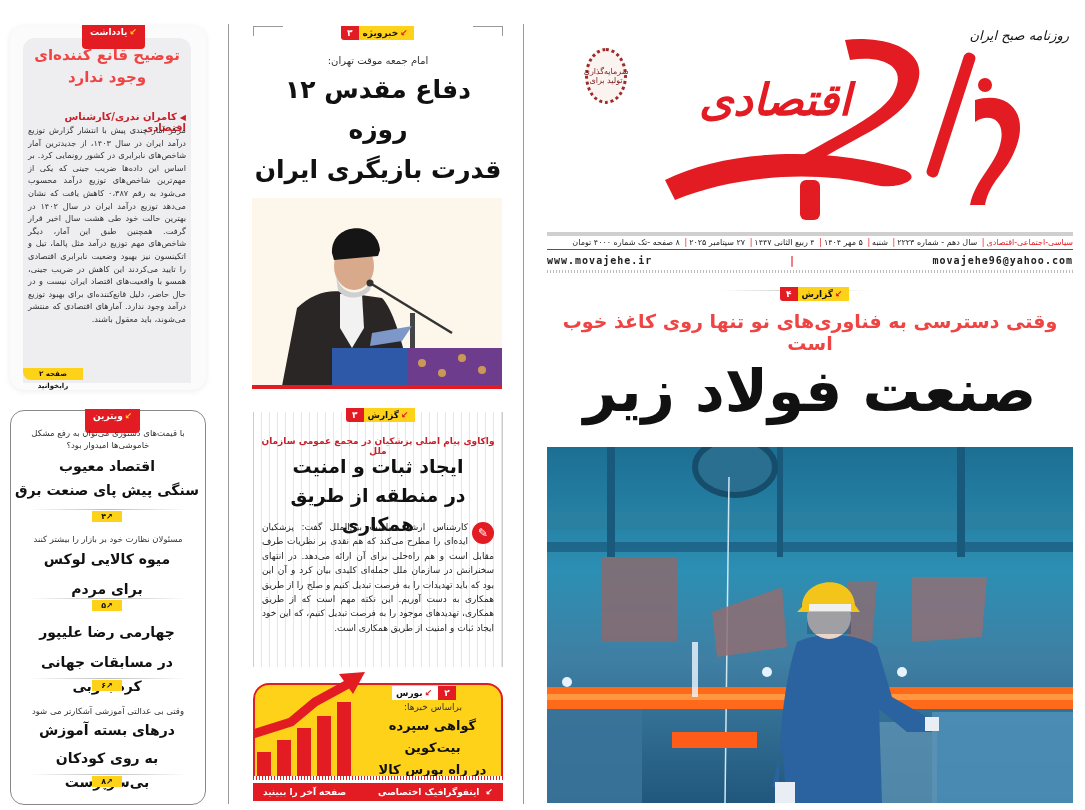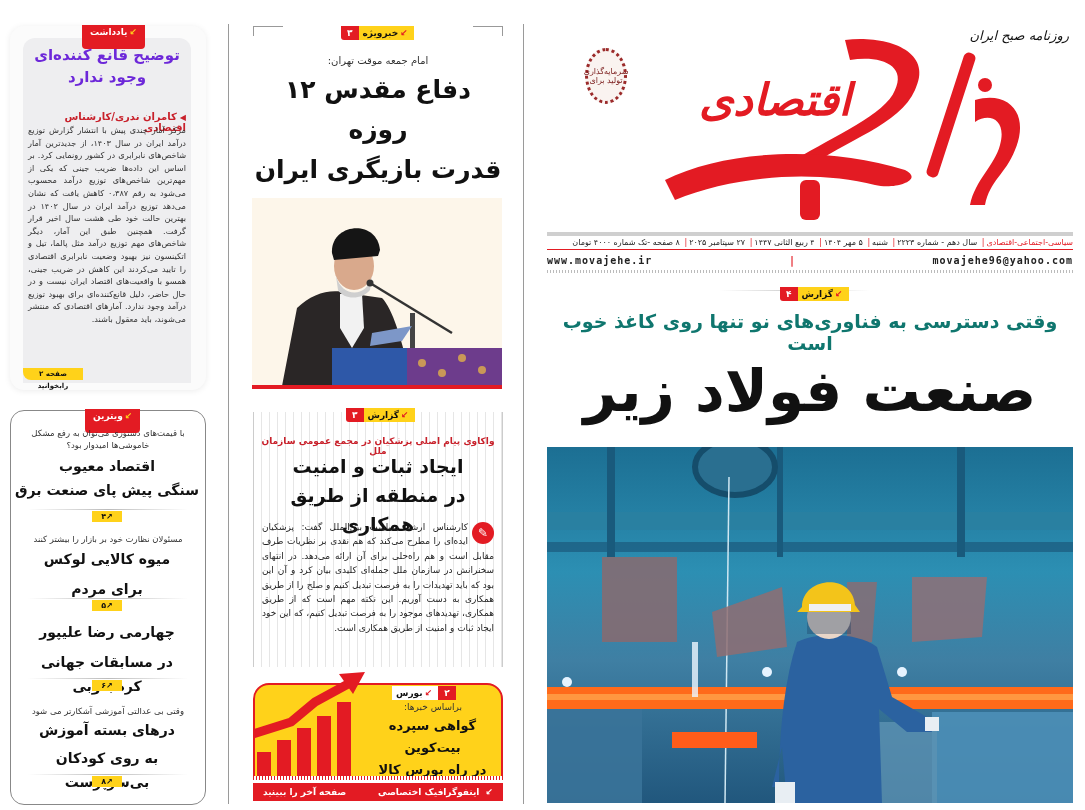--- a/index.html
+++ b/index.html
@@ -26,21 +26,21 @@
     .info-bar-top { position: absolute; top: 232px; left: 547px; width: 526px; height: 4px; background: #cfcfcf; }
     .info-line { position: absolute; top: 238px; left: 547px; width: 526px; font-size: 8px; color: #222; white-space: nowrap; display: flex; flex-direction: row; justify-content: space-between; direction: rtl; border-bottom: 1px solid #e31b23; padding-bottom: 2px; }
     .info-line .red { color: #e31b23; }
     .info-line .sep { color: #e31b23; margin: 0 2px; }
     .web-line { position: absolute; top: 255px; left: 547px; width: 526px; font-family: "DejaVu Sans Mono", monospace; font-size: 10px; font-weight: bold; color: #222; direction: ltr; display: flex; justify-content: space-between; letter-spacing: 1px; }
     .web-line .sep { color: #e31b23; }
     .dots-line { position: absolute; top: 270px; left: 547px; width: 526px; height: 3px; background: repeating-linear-gradient(90deg, #bbb 0 1px, transparent 1px 3px); }
 
     
     .main-tag-line { position: absolute; top: 290px; left: 720px; width: 150px; height: 1px; background: linear-gradient(90deg, transparent, #ccc, transparent); }
-    .main-kicker { position: absolute; top: 310px; left: 547px; width: 526px; text-align: center; font-size: 19px; font-weight: bold; color: #0f766e; }
+    .main-kicker { position: absolute; top: 310px; left: 547px; width: 526px; text-align: center; font-size: 19px; font-weight: bold; color: #ef4444; }
     .main-headline { position: absolute; top: 350px; left: 547px; width: 526px; text-align: center; font-size: 58px; font-weight: 900; color: #111; letter-spacing: -1px; line-height: 82px; font-family: "DejaVu Sans", sans-serif; }
     .main-photo { position: absolute; top: 447px; left: 547px; width: 526px; height: 356px; overflow: hidden; background: linear-gradient(180deg, #1f6f92 0%, #2b86a8 35%, #3a7a9c 55%, #1d4a6e 100%); }
     .mid-corner-l { position: absolute; top: 26px; left: 253px; width: 30px; height: 10px; border-top: 1px solid #999; border-left: 1px solid #999; }
     .mid-corner-r { position: absolute; top: 26px; left: 473px; width: 30px; height: 10px; border-top: 1px solid #999; border-right: 1px solid #999; }
     .mid-kicker1 { position: absolute; top: 55px; left: 253px; width: 250px; text-align: center; font-size: 10px; color: #333; }
     .mid-headline1 { position: absolute; top: 70px; left: 253px; width: 250px; text-align: center; font-size: 25px; font-weight: 900; line-height: 40px; color: #111; }
     .mid-photo { position: absolute; top: 183px; left: 252px; width: 250px; height: 203px; background: linear-gradient(180deg, #fffaf0, #fdf3e1); overflow: hidden; }
     .mid-photo-redbar { position: absolute; top: 385px; left: 252px; width: 250px; height: 4px; background: #e31b23; }
 
     .mid-box2 { position: absolute; top: 412px; left: 253px; width: 250px; height: 255px; background: repeating-linear-gradient(90deg, #fff 0 7px, #e6e6e6 7px 8px); border-left: 1px solid #ccc; border-right: 1px solid #ccc; }
@@ -52,21 +52,21 @@
     .bourse-box { position: absolute; top: 683px; left: 253px; width: 250px; height: 95px; background: #ffd21a; border: 2px solid #e31b23; border-radius: 16px 16px 0 0; overflow: hidden; }
     .bourse-chart { position: absolute; top: 672px; left: 253px; width: 120px; height: 106px; }
     .bourse-kicker { position: absolute; top: 702px; left: 373px; width: 120px; text-align: center; font-size: 9px; color: #333; }
     .bourse-headline { position: absolute; top: 715px; left: 365px; width: 135px; text-align: center; font-size: 13px; font-weight: 900; line-height: 22px; color: #111; }
     .bourse-strip { position: absolute; top: 776px; left: 253px; width: 250px; height: 4px; background: repeating-linear-gradient(90deg, #e31b23 0 1px, #fff 1px 3px); }
     .bourse-footer { position: absolute; top: 783px; left: 253px; width: 250px; height: 18px; background: #e31b23; color: #fff; font-size: 9px; font-weight: bold; display: flex; justify-content: space-between; align-items: center; padding: 0 10px; }
 
     
     .note-card { position: absolute; top: 26px; left: 10px; width: 196px; height: 364px; background: #fbfbfb; border-radius: 14px; box-shadow: 0 1px 6px rgba(0,0,0,0.08); }
     .note-inner { position: absolute; top: 38px; left: 23px; width: 168px; height: 345px; background: #eeeef0; border-radius: 12px 12px 0 0; }
-    .note-headline { position: absolute; top: 44px; left: 23px; width: 168px; text-align: center; font-size: 15px; font-weight: 900; line-height: 22px; color: #6d28d9; }
+    .note-headline { position: absolute; top: 44px; left: 23px; width: 168px; text-align: center; font-size: 15px; font-weight: 900; line-height: 22px; color: #ef4444; }
     .note-byline { position: absolute; top: 111px; left: 23px; width: 163px; text-align: right; font-size: 10px; font-weight: bold; color: #c8202a; }
     .note-byline .bullet { color: #c8202a; font-size: 8px; margin-left: 3px; }
     .note-body { position: absolute; top: 124px; left: 28px; width: 158px; font-size: 8.2px; line-height: 12.6px; color: #333; text-align: justify; direction: rtl; }
     .note-more { position: absolute; top: 368px; left: 23px; width: 60px; height: 12px; background: #ffd21a; font-size: 7px; font-weight: bold; text-align: center; line-height: 12px; color: #111; border-radius: 0 0 0 8px; }
 
     .vitrine-card { position: absolute; top: 410px; left: 10px; width: 196px; height: 395px; border: 1px solid #888; border-radius: 14px; background: #fff; }
     .v-kicker { position: absolute; left: 18px; width: 180px; text-align: center; font-size: 8.5px; color: #333; line-height: 12px; }
     .v-head { position: absolute; left: 14px; width: 186px; text-align: center; font-size: 14px; font-weight: 900; line-height: 24px; color: #111; }
     .v-sep { position: absolute; left: 28px; width: 160px; height: 1px; background: linear-gradient(90deg, transparent, #bbb, transparent); }
     .v-page { position: absolute; left: 92px; width: 30px; height: 11px; background: #ffd21a; font-size: 8px; font-weight: bold; text-align: center; line-height: 11px; color: #111; direction: ltr; }

